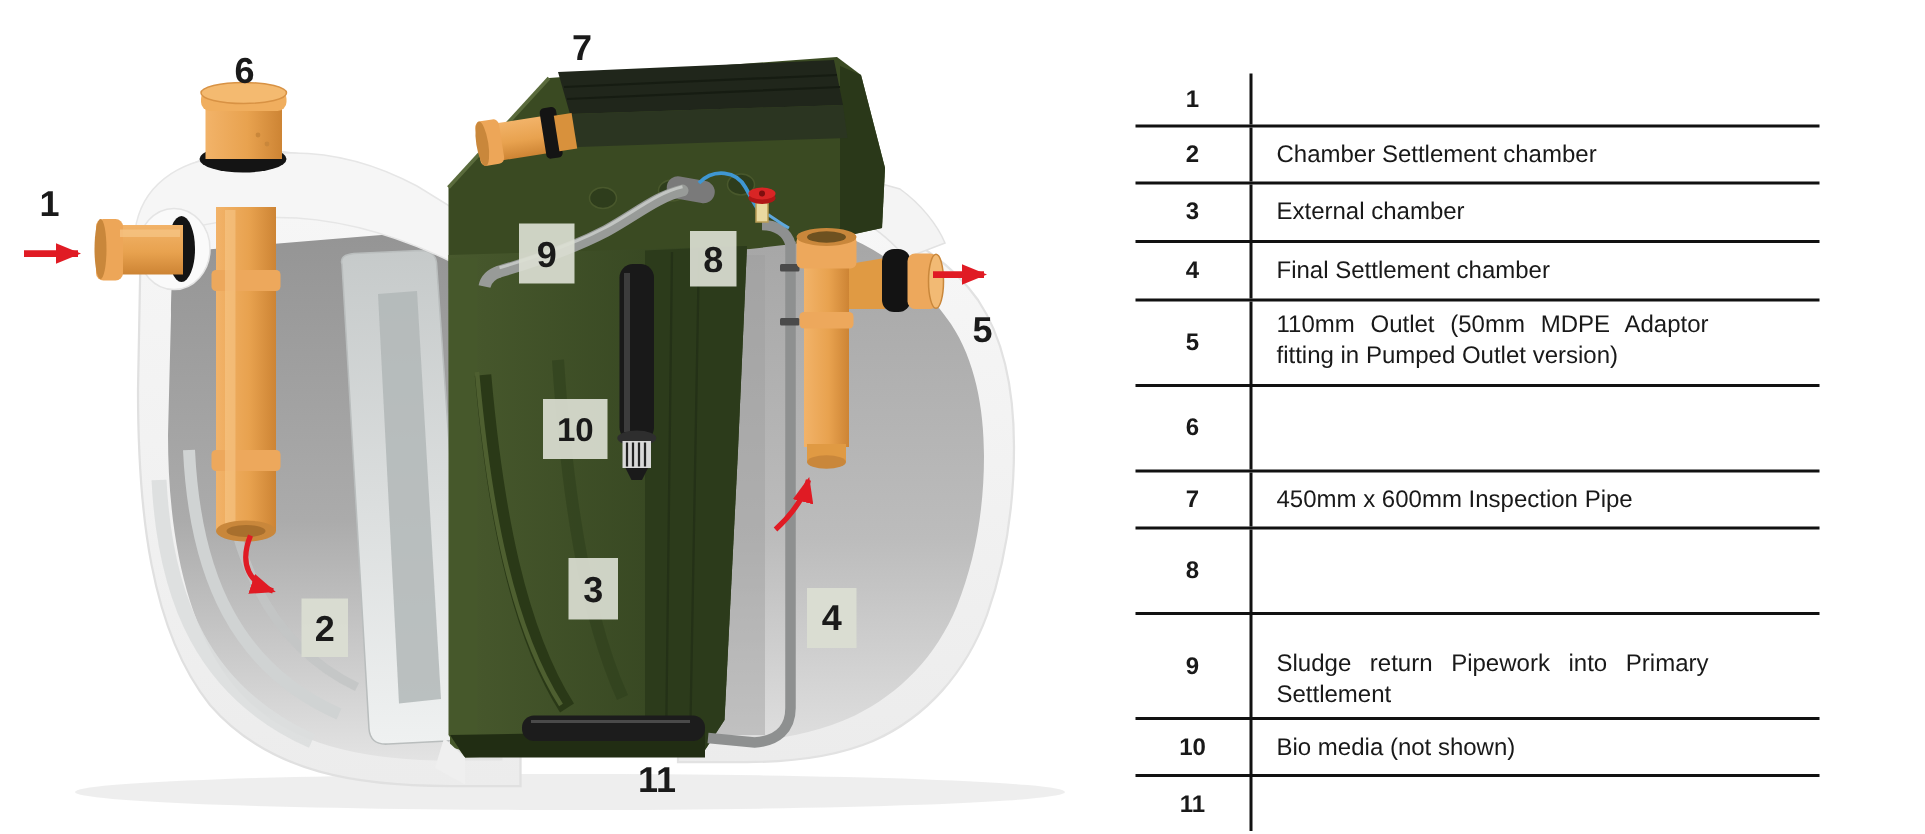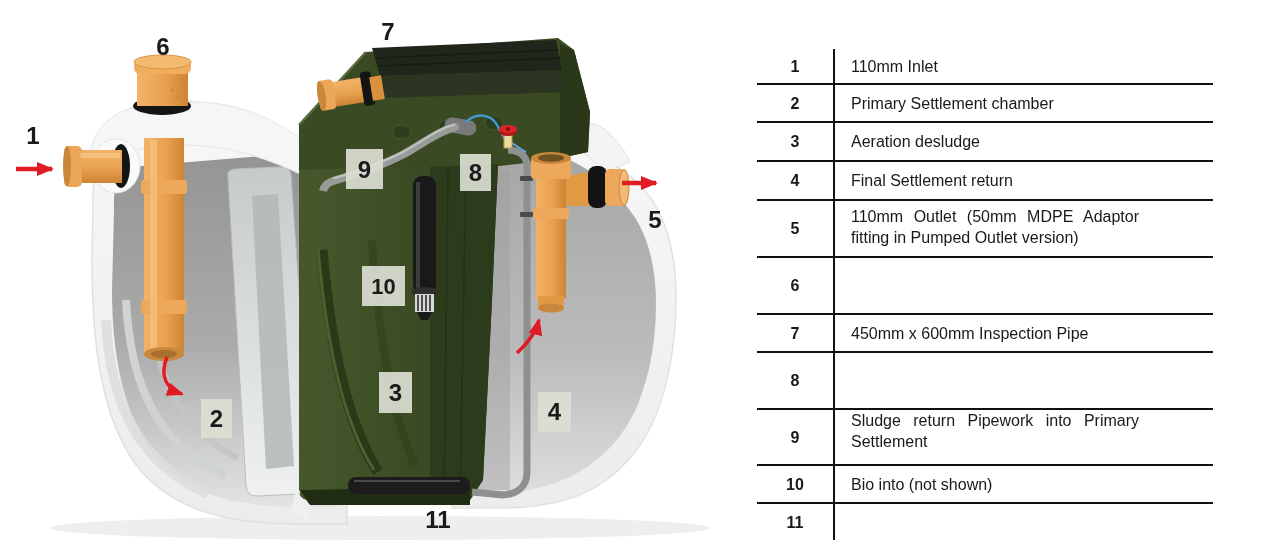--- a/index.html
+++ b/index.html
@@ -14,21 +14,21 @@
           font-size:16px;line-height:21px;}
   .lrow{display:flex;border-top:2px solid #111;}
   .lrow.first{border-top:none;}
   .lnum{width:76px;border-right:2px solid #111;display:flex;align-items:center;
         justify-content:center;font-weight:bold;flex:none;}
   .ldesc{flex:1;display:flex;align-items:center;padding:0 74px 0 16px;}
   .ldesc.j{display:block;text-align:justify;text-align-last:left;-moz-text-align-last:left;}
   .h34{min-height:34px}.h36{min-height:36px}.h37{min-height:37px}
   .h54{min-height:54px}.h55{min-height:55px}
   .h55 .ldesc.j{padding-top:5px;padding-bottom:5px;}
-  .h54 .ldesc.j{padding-top:0;padding-bottom:4px;}
+  .h54 .ldesc.j{padding-top:22px;padding-bottom:4px;}
 </style>
 </head>
 <body>
 
 <div class="stage">
 
   <svg class="diagram" width="740" height="556" viewBox="0 0 740 556">
     <defs>
       <marker id="arrh" markerUnits="userSpaceOnUse" markerWidth="18" markerHeight="14" refX="15" refY="7" orient="auto">
         <path d="M0,0 L17,7 L0,14 Z" fill="#e01b24"></path>
@@ -255,33 +255,32 @@
     </g>
     <g>
       <rect class="callout-box" x="362" y="266" width="43" height="40"></rect>
       <text class="callout-num small" x="383.5" y="294" text-anchor="middle">10</text>
     </g>
   </svg>
 
   <div class="legend">
     <div class="lrow first h34">
       <div class="lnum">1</div>
-      <div class="ldesc">110mm Inlet</div>
     </div>
     <div class="lrow h36">
       <div class="lnum">2</div>
-      <div class="ldesc">Primary Settlement chamber</div>
+      <div class="ldesc">Chamber Settlement chamber</div>
     </div>
     <div class="lrow h37">
       <div class="lnum">3</div>
-      <div class="ldesc">Aeration desludge</div>
+      <div class="ldesc">External chamber</div>
     </div>
     <div class="lrow h37">
       <div class="lnum">4</div>
-      <div class="ldesc">Final Settlement return</div>
+      <div class="ldesc">Final Settlement chamber</div>
     </div>
     <div class="lrow h55">
       <div class="lnum">5</div>
       <div class="ldesc j">110mm Outlet (50mm MDPE Adaptor fitting in Pumped Outlet version)</div>
     </div>
     <div class="lrow h55">
       <div class="lnum">6</div>
     </div>
     <div class="lrow h36">
       <div class="lnum">7</div>
@@ -289,19 +288,19 @@
     </div>
     <div class="lrow h55">
       <div class="lnum">8</div>
     </div>
     <div class="lrow h54">
       <div class="lnum">9</div>
       <div class="ldesc j">Sludge return Pipework into Primary Settlement</div>
     </div>
     <div class="lrow h36">
       <div class="lnum">10</div>
-      <div class="ldesc">Bio into (not shown)</div>
+      <div class="ldesc">Bio media (not shown)</div>
     </div>
     <div class="lrow h36">
       <div class="lnum">11</div>
     </div>
   </div>
 </div>
 
 </body></html>

